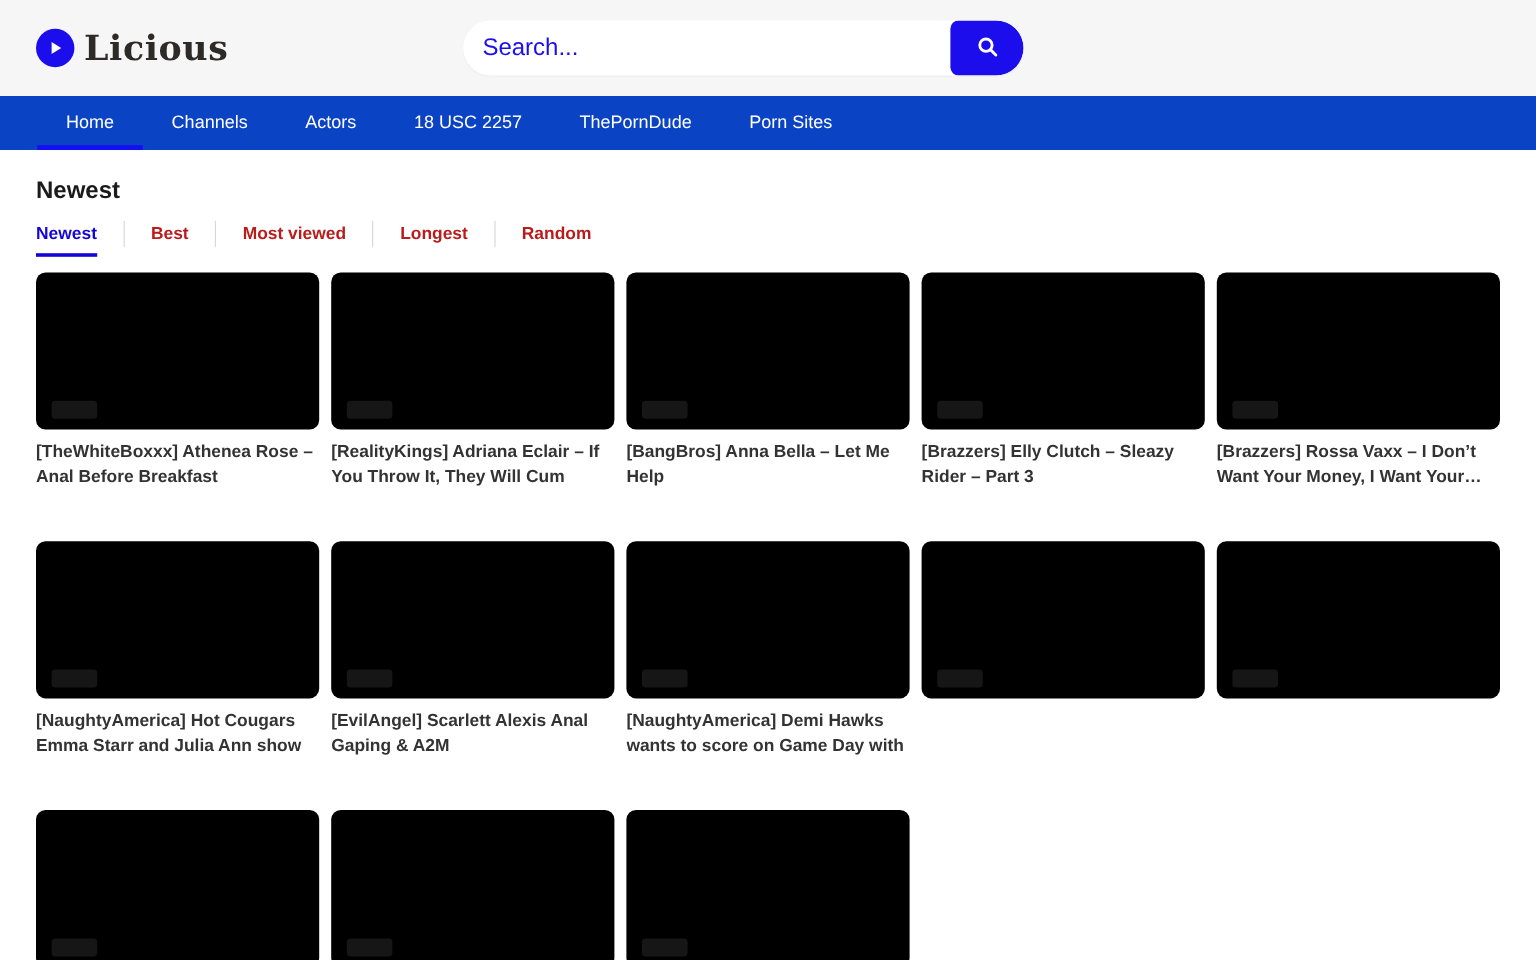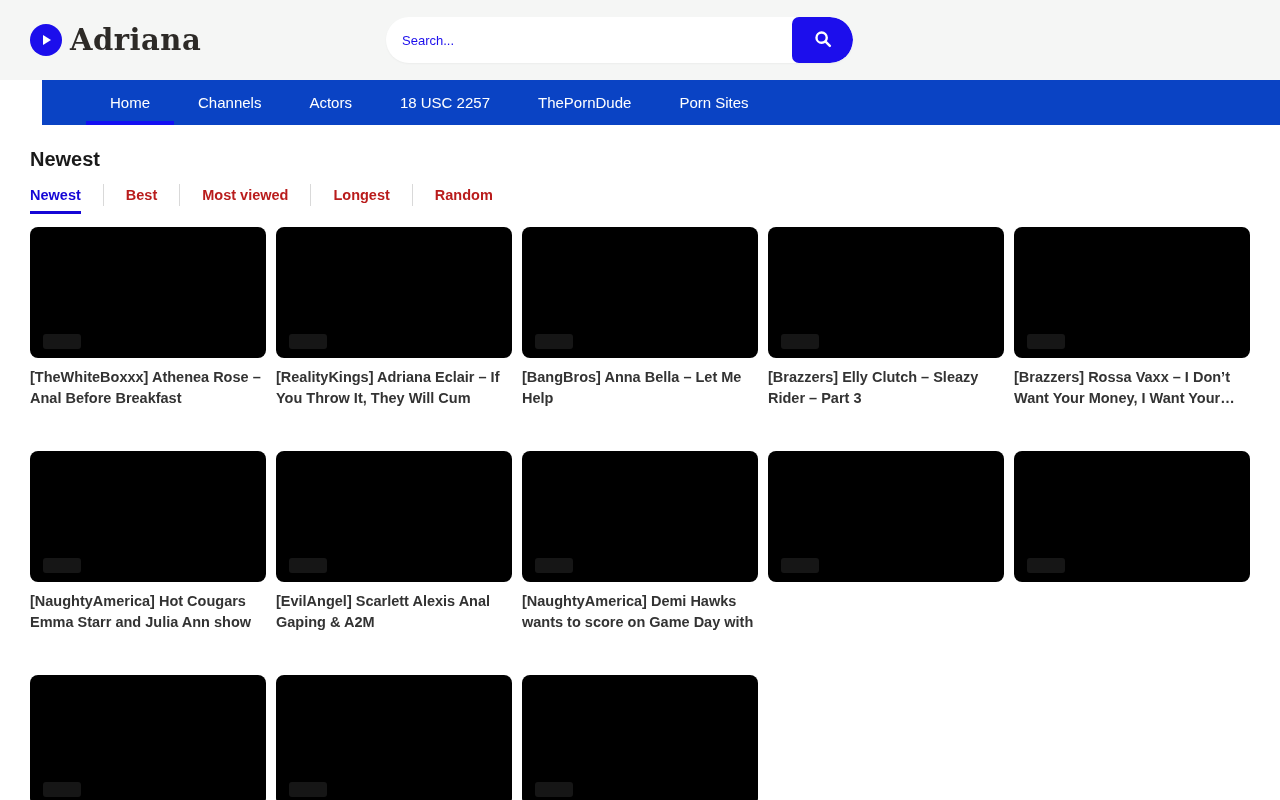--- a/index.html
+++ b/index.html
@@ -58,21 +58,21 @@
     display: flex;
     overflow: hidden;
     box-shadow: 0 1px 2px rgba(0,0,0,0.04);
   }
   .search-input {
     flex: 1;
     border: none;
     outline: none;
     background: transparent;
     padding: 0 16px;
-    font-size: 13px;
+    font-size: 20px;
     font-family: "Liberation Sans", sans-serif;
     color: var(--accent);
   }
   .search-input::placeholder { color: var(--accent); opacity: 1; }
   .search-btn {
     width: 61px;
     height: 46px;
     border: none;
     background: var(--accent);
     border-radius: 7px 23px 23px 7px;
@@ -80,22 +80,21 @@
     align-items: center;
     justify-content: center;
     cursor: pointer;
   }
 
   
   .nav {
     height: 45px;
     background: var(--nav-bg);
     display: flex;
-    padding-left: 44px;
-    margin-left: 42px;
+    padding-left: 31px;
   }
   .nav-item {
     position: relative;
     color: #ffffff;
     font-size: 15px;
     padding: 0 24px;
     display: flex;
     align-items: center;
     cursor: pointer;
     white-space: nowrap;
@@ -184,21 +183,21 @@
 </head>
 <body style="--accent: #1c0eec; --nav-bg: #0a43c4; --header-bg: #f5f6f5; --tab-active: #1506d6; --title-color: #333333;">
 
 <header class="header">
   <div class="brand">
     <span class="play-badge">
       <svg width="14" height="14" viewBox="0 0 14 14">
         <polygon points="4,2 12,7 4,12" fill="#ffffff"></polygon>
       </svg>
     </span>
-    <span class="brand-name">Adriana</span>
+    <span class="brand-name">Licious</span>
   </div>
   <form class="search-form">
     <input class="search-input" type="text" placeholder="Search..." style="">
     <button class="search-btn" type="submit">
       <span>
         <svg width="22" height="22" viewBox="0 0 24 24" fill="none" stroke="#ffffff" stroke-width="2.6" stroke-linecap="round">
           <circle cx="10.5" cy="10.5" r="5.6"></circle>
           <line x1="14.8" y1="14.8" x2="19.5" y2="19.5"></line>
         </svg>
       </span>

